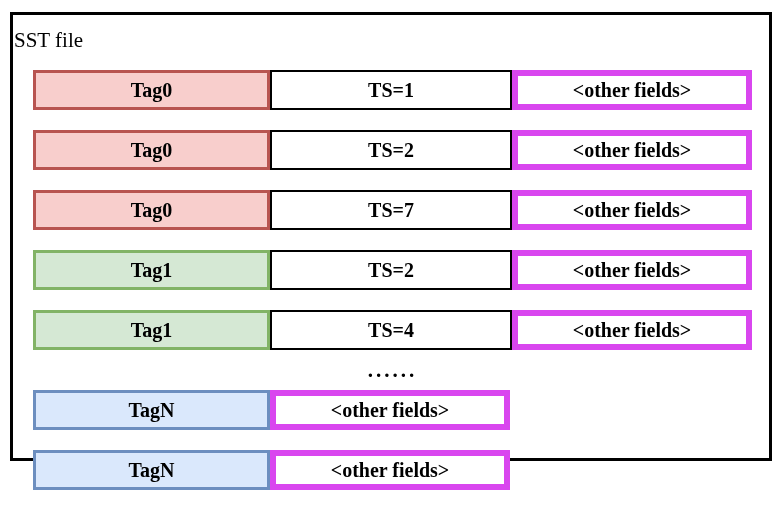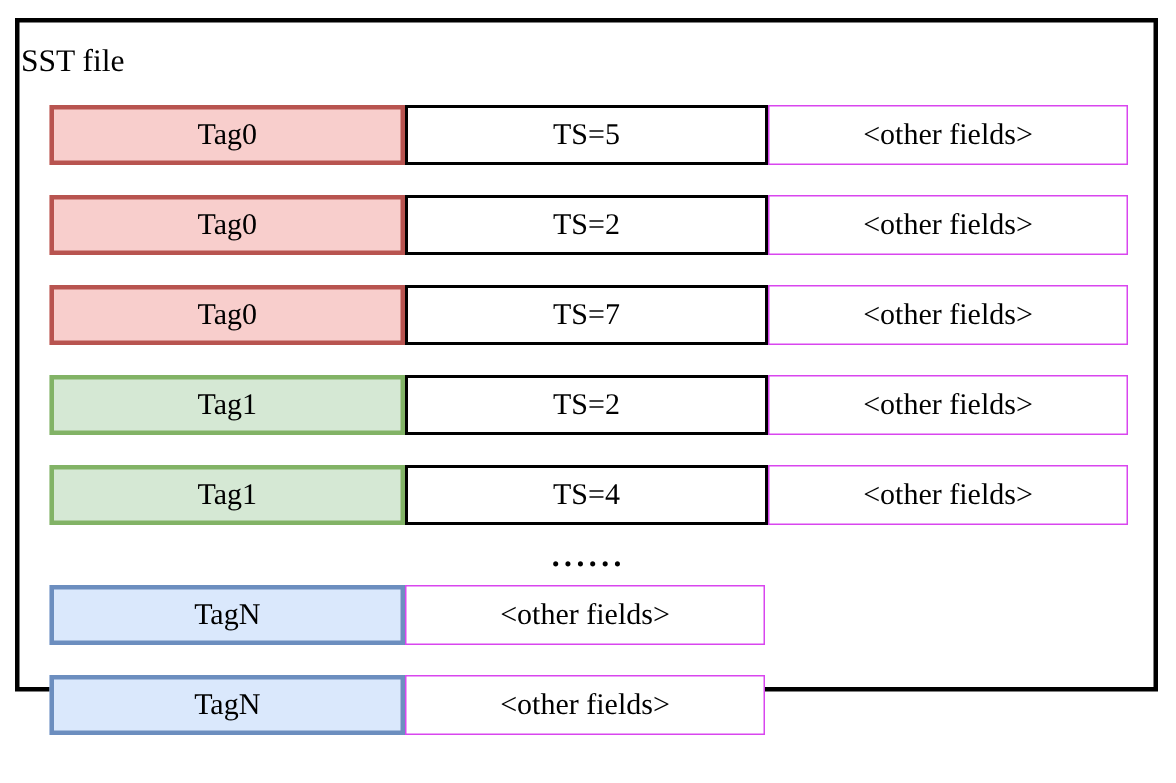--- a/index.html
+++ b/index.html
@@ -33,41 +33,42 @@
     white-space: nowrap;
   }
   .rows {
     margin: 18px 20px 0 20px;
     width: 719px;
   }
   .row {
     display: flex;
     height: 40px;
     margin-bottom: 20px;
+    font-weight: bold;
   }
   .cell {
     box-sizing: border-box;
     display: flex;
     align-items: center;
     justify-content: center;
     font-size: 20px;
     background: #ffffff;
     white-space: nowrap;
   }
   .tag-cell {
     width: 237px;
     border: 3px solid #000000; 
   }
   .ts-cell {
     width: 242px;
     border: 2px solid #000000;
   }
   .other-cell {
     width: 240px;
-    border: 1px solid #d946ef;
+    border: 6px solid #d946ef;
   }
   .row-ellipsis {
     height: 40px;
     margin-top: -20px;
     margin-bottom: 0;
     display: flex;
     align-items: center;
     justify-content: center;
     font-size: 21px;
     font-weight: bold;
@@ -77,21 +78,21 @@
 </style>
 </head>
 <body>
 
 <div class="canvas">
   <div class="outer-box">
     <div class="box-title">SST file</div>
     <div class="rows" id="rows">
   <div class="row">
     <div class="cell tag-cell" style="background: rgb(248, 206, 204); border-color: rgb(184, 84, 80);">Tag0</div>
-    <div class="cell ts-cell">TS=5</div>
+    <div class="cell ts-cell">TS=1</div>
     <div class="cell other-cell">&lt;other fields&gt;</div>
   </div>
 
   <div class="row">
     <div class="cell tag-cell" style="background: rgb(248, 206, 204); border-color: rgb(184, 84, 80);">Tag0</div>
     <div class="cell ts-cell">TS=2</div>
     <div class="cell other-cell">&lt;other fields&gt;</div>
   </div>
 
   <div class="row">

